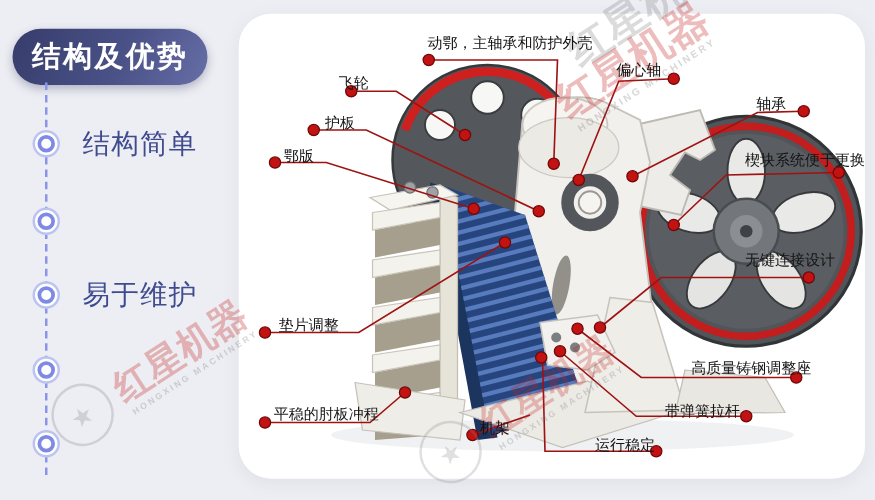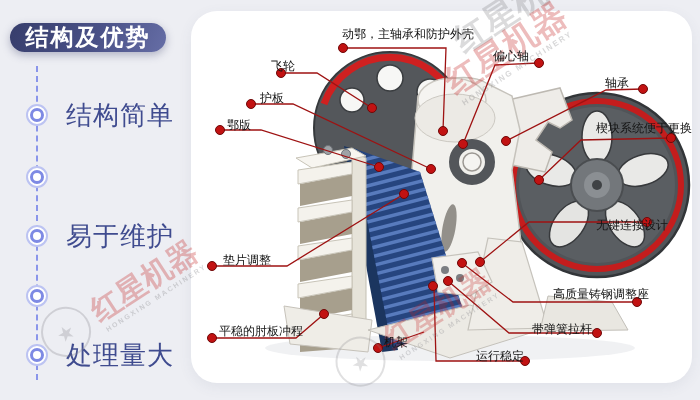--- a/index.html
+++ b/index.html
@@ -8,39 +8,39 @@
     background:#edeef3;
     font-family:"Liberation Sans","DejaVu Sans",sans-serif;
   }
   .card{
     position:absolute;left:191px;top:11px;width:501px;height:372px;
     background:#ffffff;border-radius:26px;
     box-shadow:0 4px 14px rgba(80,90,120,.08);
   }
   
   .pill{
-    position:absolute;left:10px;top:23px;width:156px;height:29px;
+    position:absolute;left:10px;top:23px;width:156px;height:45px;
     border-radius:23px;display:flex;align-items:center;justify-content:center;
     background:linear-gradient(115deg,#383f6e 5%,#4a5187 55%,#666ea6 100%);
     color:#ffffff;font-size:23px;font-weight:bold;letter-spacing:2px;
     box-shadow:0 3px 8px rgba(60,67,110,.35);
   }
   .vdash{
     position:absolute;left:36px;top:66px;height:314px;width:0;
     border-left:2px dashed #8a95ea;
   }
   .side-item{position:absolute;left:26px;height:28px;display:flex;align-items:center;}
   .ring{
     width:18px;height:18px;border:2px solid #bcc3f2;border-radius:50%;
     background:#ffffff;display:flex;align-items:center;justify-content:center;
     flex:0 0 auto;
   }
   .ring .inner{width:8px;height:8px;border:3px solid #7e8ae4;border-radius:50%;background:#fff;}
   .side-item .txt{
-    margin-left:18px;font-size:26px;color:#3f4b8f;font-weight:500;
+    margin-left:18px;font-size:22px;color:#3f4b8f;font-weight:500;
     letter-spacing:1px;white-space:nowrap;
   }
   
   .co{
     position:absolute;font-size:12px;font-weight:normal;color:#141414;
     white-space:nowrap;letter-spacing:0;line-height:14px;z-index:6;
   }
   svg#scene{position:absolute;left:0;top:0;z-index:4;}
 </style>
 </head>
@@ -70,21 +70,20 @@
 </div>
 <div class="side-item" style="top:282px">
   <span class="ring">
       <span class="inner"></span>
     </span>
 </div>
 <div class="side-item" style="top:341px">
   <span class="ring">
       <span class="inner"></span>
     </span>
-  <span class="txt">处理量大</span>
 </div>
 
 <svg id="scene" width="700" height="400" viewBox="0 0 700 400">
   <defs>
     <clipPath id="plateClip">
         <polygon points="353,148 420,172 468,326 392,348"></polygon>
       </clipPath>
   </defs>
 
   <ellipse cx="450" cy="348" rx="185" ry="13" fill="rgba(140,145,160,0.13)"></ellipse>
@@ -259,16 +258,16 @@
 <div class="co" style="left:342px;top:27px">动鄂，主轴承和防护外壳</div>
 <div class="co" style="left:271px;top:59px">飞轮</div>
 <div class="co" style="left:260px;top:91px">护板</div>
 <div class="co" style="left:227px;top:118px">鄂版</div>
 <div class="co" style="left:223px;top:253px">垫片调整</div>
 <div class="co" style="left:219px;top:324px">平稳的肘板冲程</div>
 <div class="co" style="left:384px;top:335px">机架</div>
 <div class="co" style="left:476px;top:349px">运行稳定</div>
 <div class="co" style="left:532px;top:322px">带弹簧拉杆</div>
 <div class="co" style="left:553px;top:287px">高质量铸钢调整座</div>
-<div class="co" style="left:596px;top:218px">无键连接设计</div>
+<div class="co" style="left:596px;top:201px">无键连接设计</div>
 <div class="co" style="left:596px;top:121px">楔块系统便于更换</div>
 <div class="co" style="left:493px;top:49px">偏心轴</div>
 <div class="co" style="left:605px;top:76px">轴承</div>
 
 </body></html>

